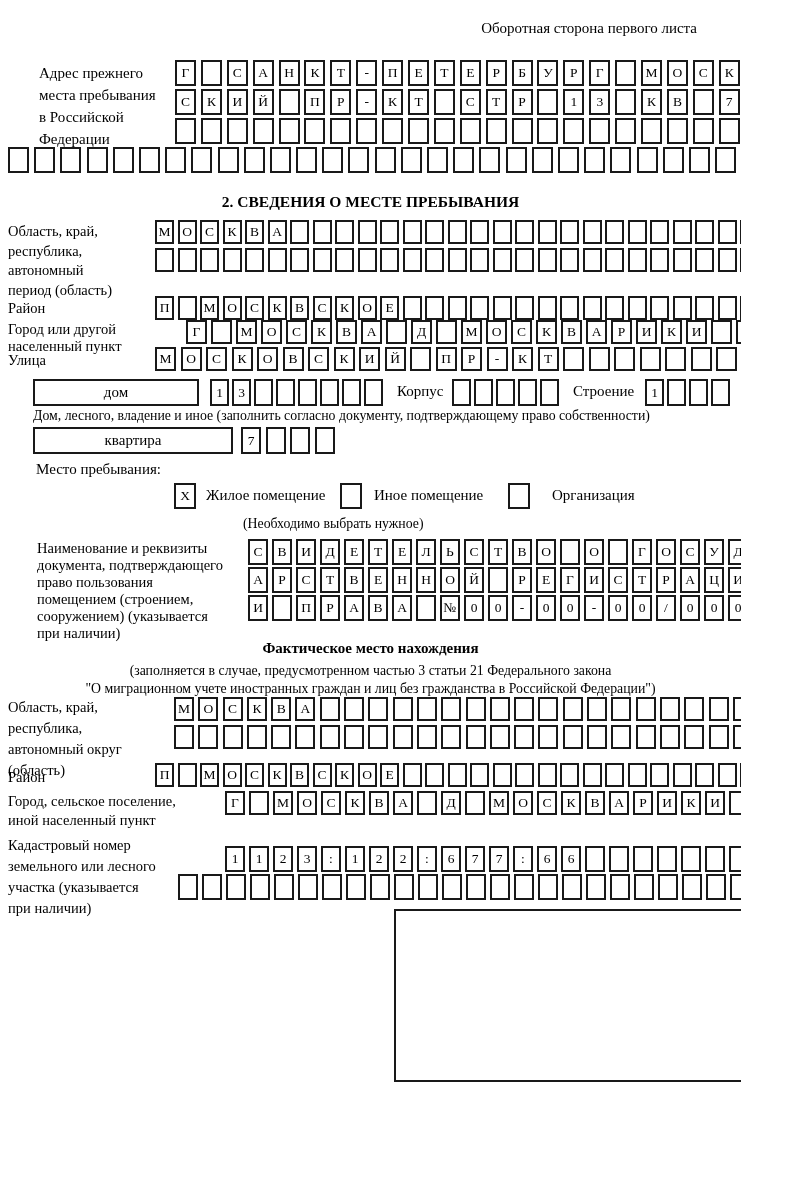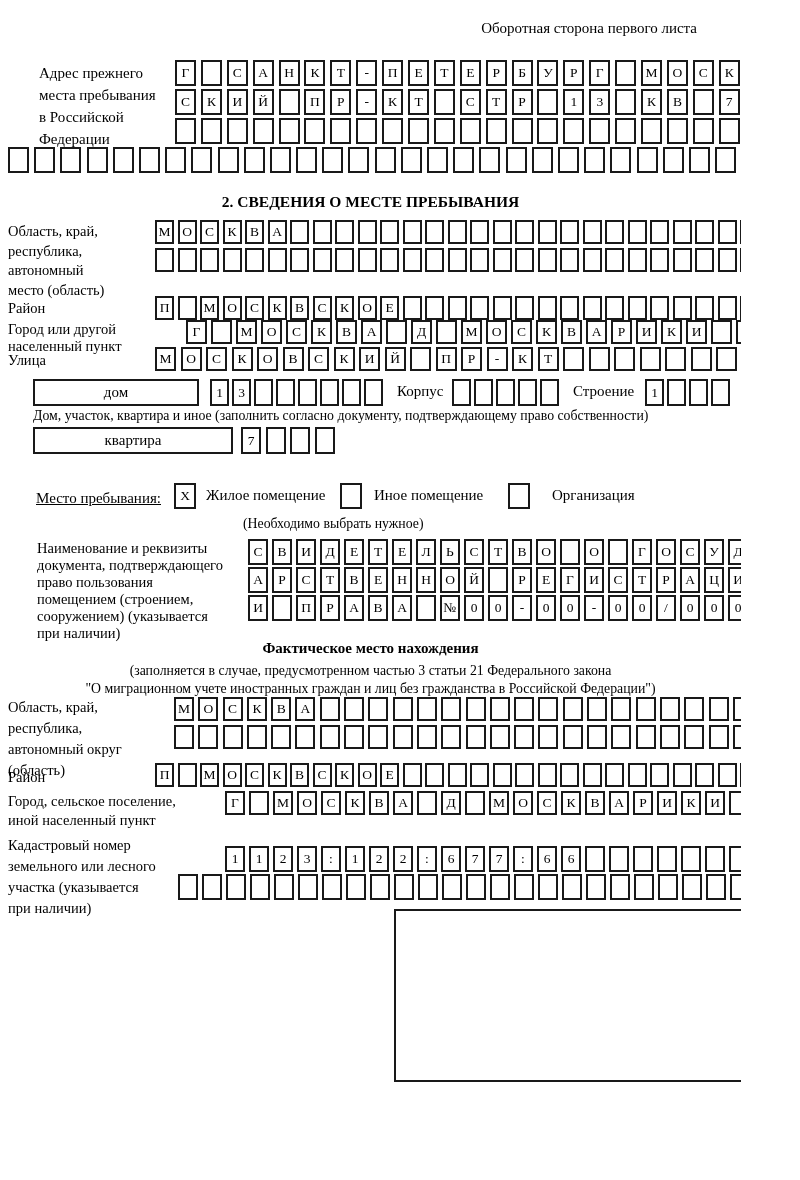--- a/index.html
+++ b/index.html
@@ -143,21 +143,21 @@
       <span class="cell" style="width: 21px; height: 26px; margin-right: 5.2px;"></span>
       <span class="cell" style="width: 21px; height: 26px;"></span>
     </div>
 
   <div class="abs heading" style="top:193px;left:0;">2. СВЕДЕНИЯ О МЕСТЕ ПРЕБЫВАНИЯ</div>
 
   <div class="abs lbl" style="top:222px;left:8px;line-height:19.5px;">
       <div class="line">Область, край,</div>
       <div class="line">республика,</div>
       <div class="line">автономный</div>
-      <div class="line">место (область)</div>
+      <div class="line">период (область)</div>
     </div>
   <div class="abs cells" style="top:220px;left:155px;">
       <span class="cell" style="width: 19px; height: 24px; margin-right: 3.5px;">М</span>
       <span class="cell" style="width: 19px; height: 24px; margin-right: 3.5px;">О</span>
       <span class="cell" style="width: 19px; height: 24px; margin-right: 3.5px;">С</span>
       <span class="cell" style="width: 19px; height: 24px; margin-right: 3.5px;">К</span>
       <span class="cell" style="width: 19px; height: 24px; margin-right: 3.5px;">В</span>
       <span class="cell" style="width: 19px; height: 24px; margin-right: 3.5px;">А</span>
       <span class="cell" style="width: 19px; height: 24px; margin-right: 3.5px;"></span>
       <span class="cell" style="width: 19px; height: 24px; margin-right: 3.5px;"></span>
@@ -321,31 +321,31 @@
       <span class="cell" style="width: 19px; height: 27px; margin-right: 3px;"></span>
       <span class="cell" style="width: 19px; height: 27px;"></span>
     </div>
   <div class="abs smalltext" style="top:383px;left:573px;">Строение</div>
   <div class="abs cells" style="top:379px;left:645px;">
       <span class="cell" style="width: 19px; height: 27px; margin-right: 3px;">1</span>
       <span class="cell" style="width: 19px; height: 27px; margin-right: 3px;"></span>
       <span class="cell" style="width: 19px; height: 27px; margin-right: 3px;"></span>
       <span class="cell" style="width: 19px; height: 27px;"></span>
     </div>
-  <div class="abs note-left" style="top:408px;left:33px;">Дом, участок, квартира и иное (заполнить согласно документу, подтверждающему право собственности)</div>
+  <div class="abs note-left" style="top:408px;left:33px;">Дом, лесного, владение и иное (заполнить согласно документу, подтверждающему право собственности)</div>
 
   <div class="abs widebox" style="top:427px;left:33px;width:200px;height:27px;">квартира</div>
   <div class="abs cells" style="top:427px;left:241px;">
       <span class="cell" style="width: 20px; height: 27px; margin-right: 4.5px;">7</span>
       <span class="cell" style="width: 20px; height: 27px; margin-right: 4.5px;"></span>
       <span class="cell" style="width: 20px; height: 27px; margin-right: 4.5px;"></span>
       <span class="cell" style="width: 20px; height: 27px;"></span>
     </div>
 
-  <div class="abs smalltext" style="top:490px;left:36px;text-decoration:underline;">Место пребывания:</div>
+  <div class="abs smalltext" style="top:461px;left:36px;">Место пребывания:</div>
   <div class="abs cell" style="top:483px;left:174px;width:22px;height:26px;">X</div>
   <div class="abs smalltext" style="top:487px;left:206px;">Жилое помещение</div>
   <div class="abs cell" style="top:483px;left:340px;width:22px;height:26px;"></div>
   <div class="abs smalltext" style="top:487px;left:374px;">Иное помещение</div>
   <div class="abs cell" style="top:483px;left:508px;width:22px;height:26px;"></div>
   <div class="abs smalltext" style="top:487px;left:552px;">Организация</div>
   <div class="abs note-left" style="top:516px;left:243px;">(Необходимо выбрать нужное)</div>
 
   <div class="abs lbl" style="top:540px;left:37px;line-height:17px;">
       <div class="line">Наименование и реквизиты</div>

